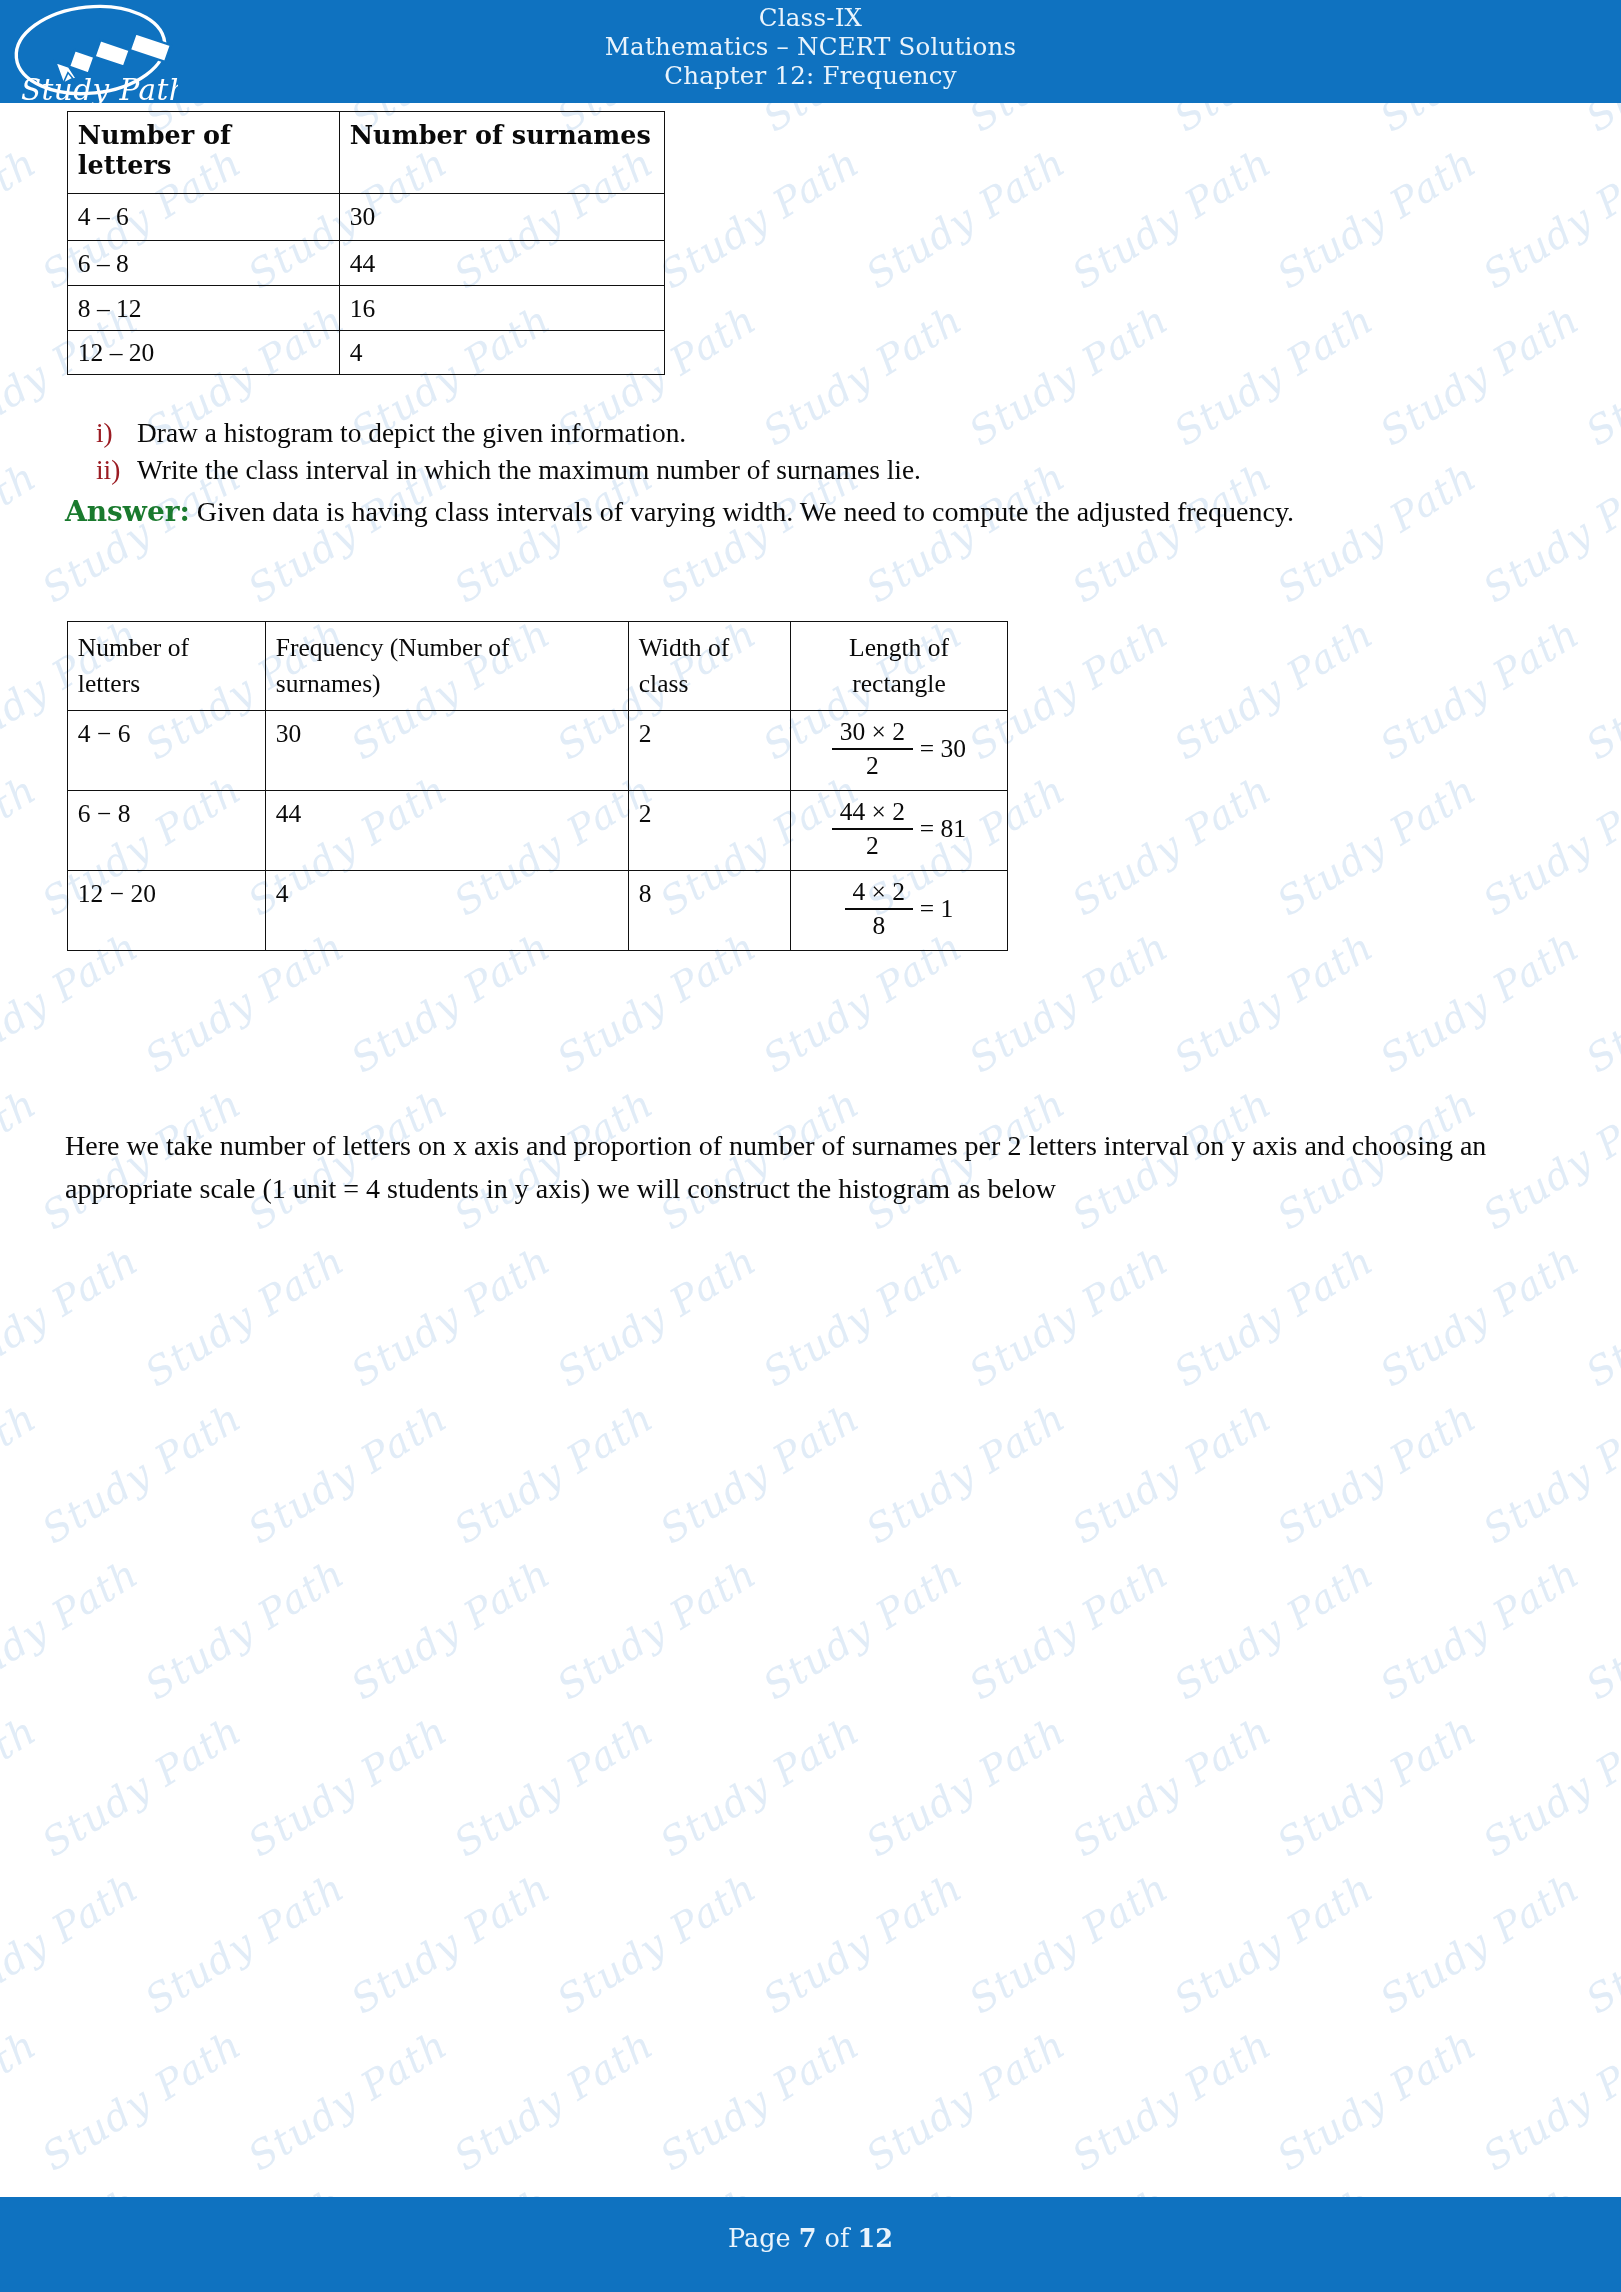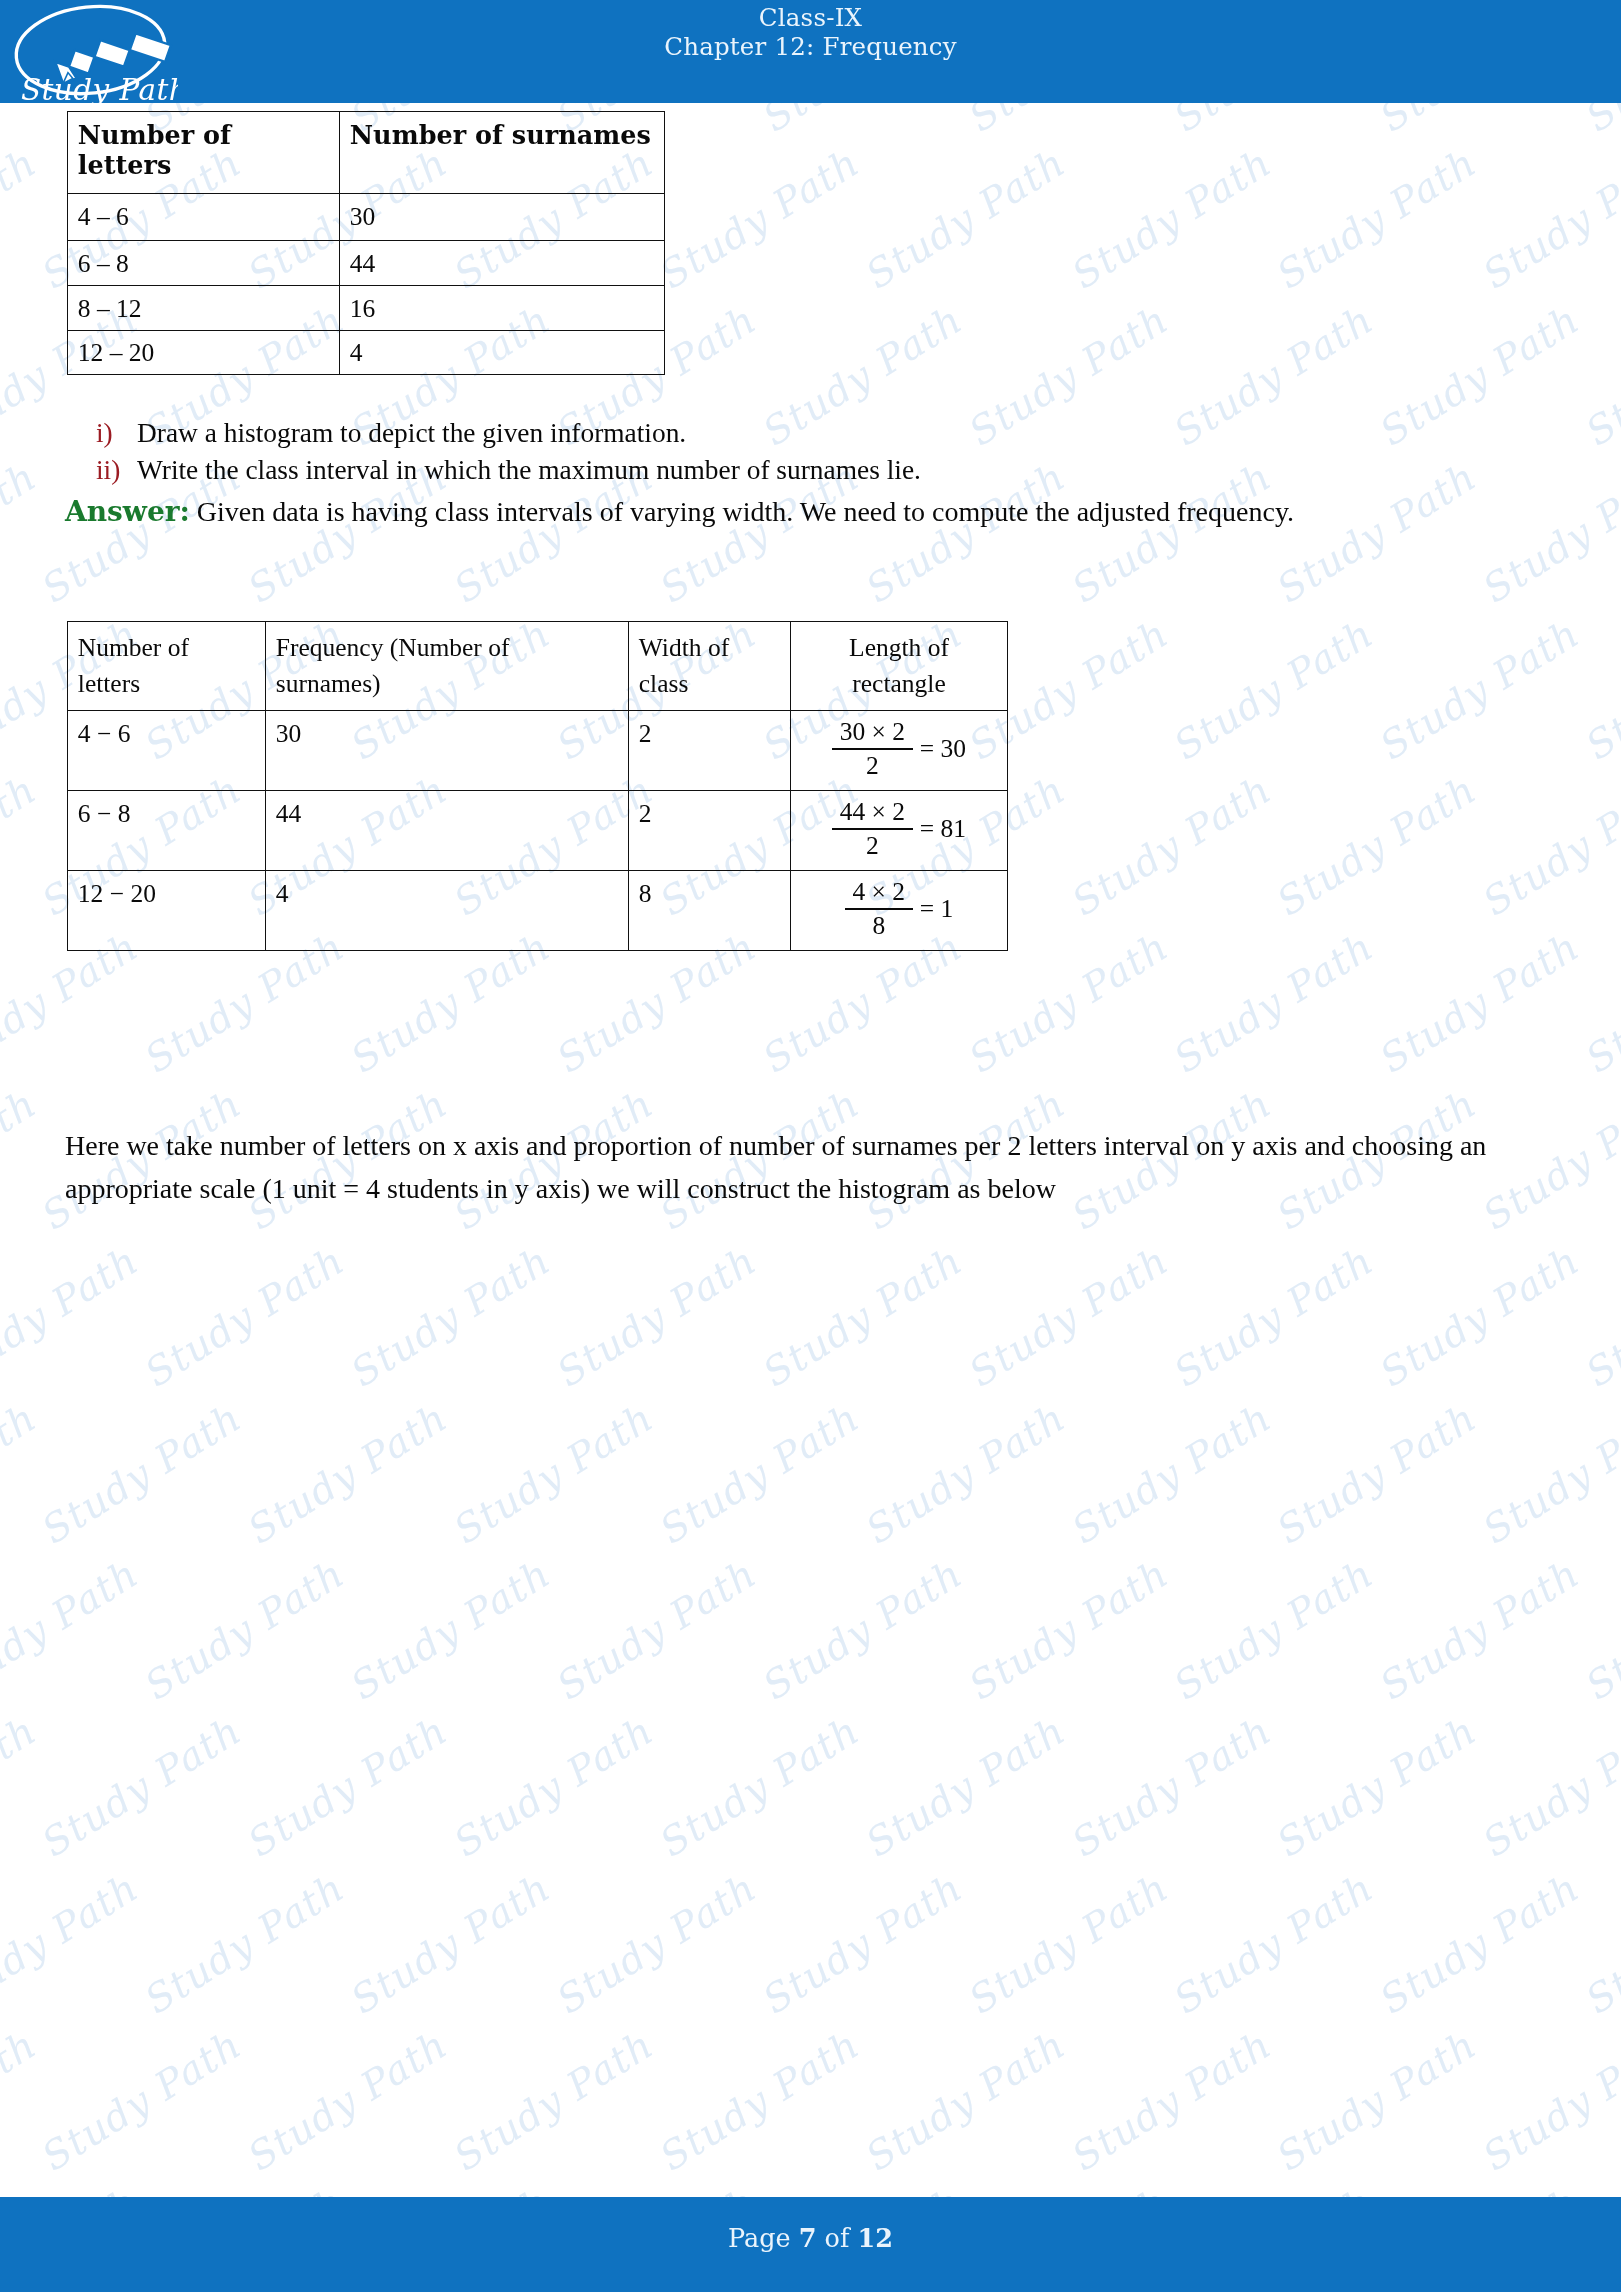--- a/index.html
+++ b/index.html
@@ -374,20 +374,21 @@
         <path d="M126 50 L96 40 L90 57 L120 67 Z"></path>
         <path d="M90 57 L70 50 L64 67 L84 74 Z"></path>
         <path d="M64 67 L50 62 L58 84 L72 79 Z"></path>
       </g>
       <path d="M58 84 L63 73 L68 79 Z" fill="#ffffff" stroke="#0f72c0" stroke-width="1.6"></path>
       <text x="15" y="101" fill="#ffffff" font-family="DejaVu Serif, serif" font-style="italic" font-size="30" letter-spacing="0.5">Study Path</text>
     </svg>
   </div>
   <div id="header-titles">
     <div class="line">Class-IX</div>
+    <div class="line">Mathematics – NCERT Solutions</div>
     <div class="line">Chapter 12: Frequency</div>
   </div>
 </div>
 
 <div id="content">
 
   <table id="table-surnames">
     <tbody>
       <tr class="t1-head">
         <td class="c-left">Number of letters</td>

